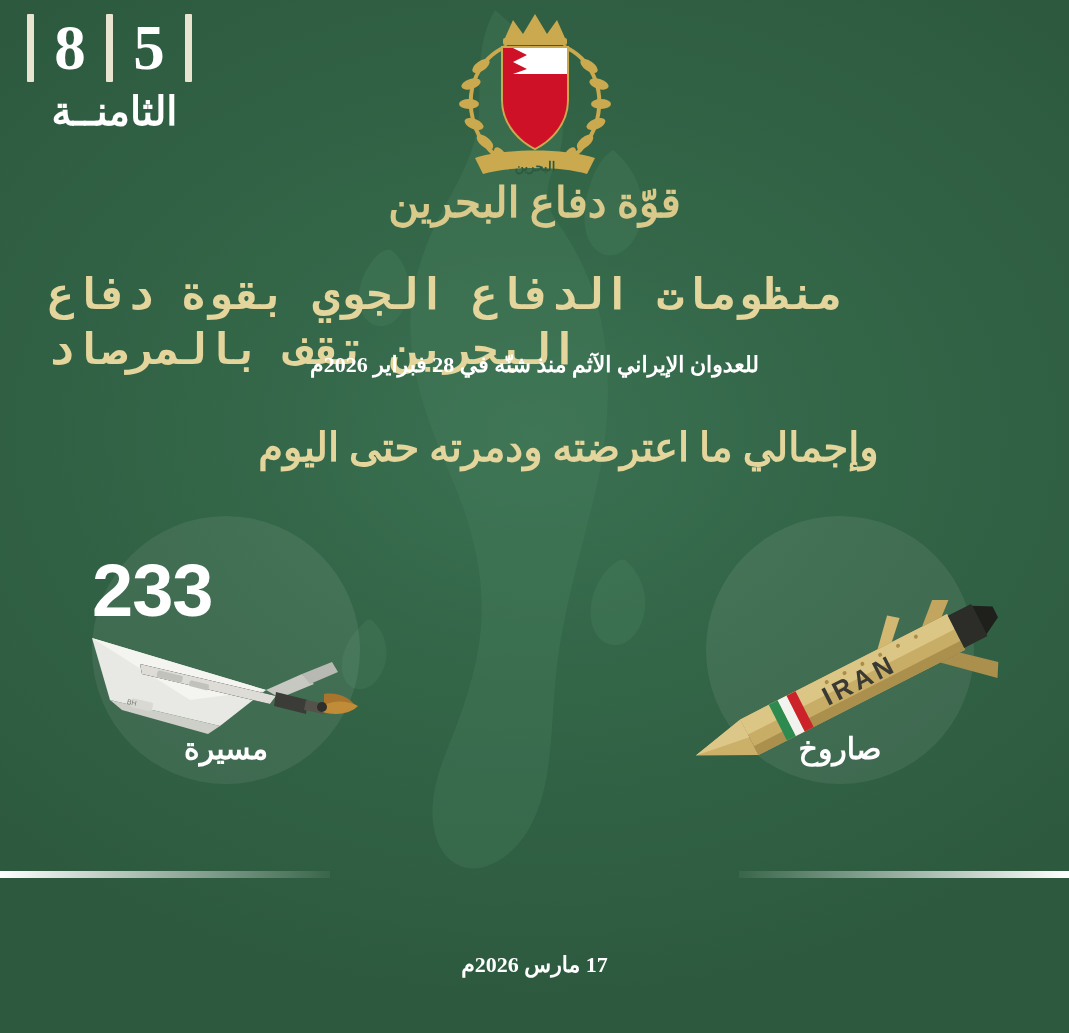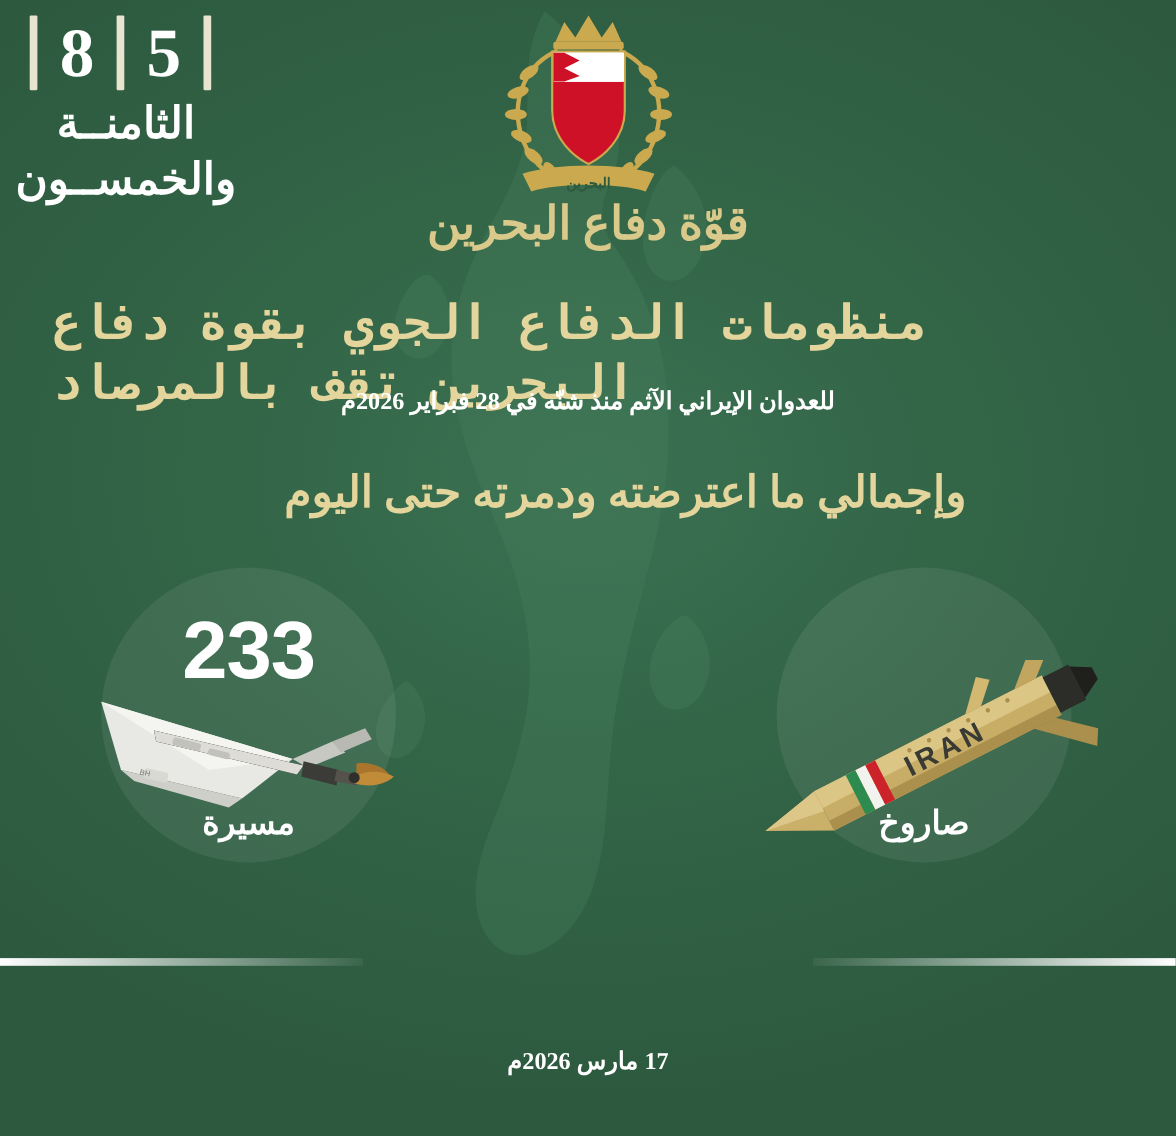--- a/index.html
+++ b/index.html
@@ -155,21 +155,21 @@
     z-index: 4;
   }
   .stat.drone { left: 92px; top: 516px; }
   .stat.missile { left: 706px; top: 516px; }
 
   .stat-number {
     position: absolute;
     top: 38px;
     left: 0;
     width: 100%;
-    text-align: center;
+    text-align: left;
     font-family: "Liberation Sans", sans-serif;
     font-weight: bold;
     font-size: 74px;
     color: #ffffff;
     line-height: 1;
     letter-spacing: -1px;
     z-index: 8;
   }
   .stat-caption {
     position: absolute;
@@ -271,21 +271,20 @@
 
   <div class="counter">
     <div class="counter-row">
       <div class="counter-bar"></div>
       <div class="counter-num">8</div>
       <div class="counter-bar"></div>
       <div class="counter-num">5</div>
       <div class="counter-bar"></div>
     </div>
     <div class="counter-words">الثامنــة</div>
-    <div class="counter-words">والخمســون</div>
   </div>
 
   <div class="emblem">
     <svg viewBox="0 0 200 180" xmlns="http://www.w3.org/2000/svg" aria-hidden="true">
 
       <g fill="none" stroke="#caa94f" stroke-width="4">
         <path d="M72 38 C 44 50, 30 80, 38 112 C 44 136, 62 152, 80 158"></path>
         <path d="M128 38 C 156 50, 170 80, 162 112 C 156 136, 138 152, 120 158"></path>
       </g>
       <g fill="#caa94f">

